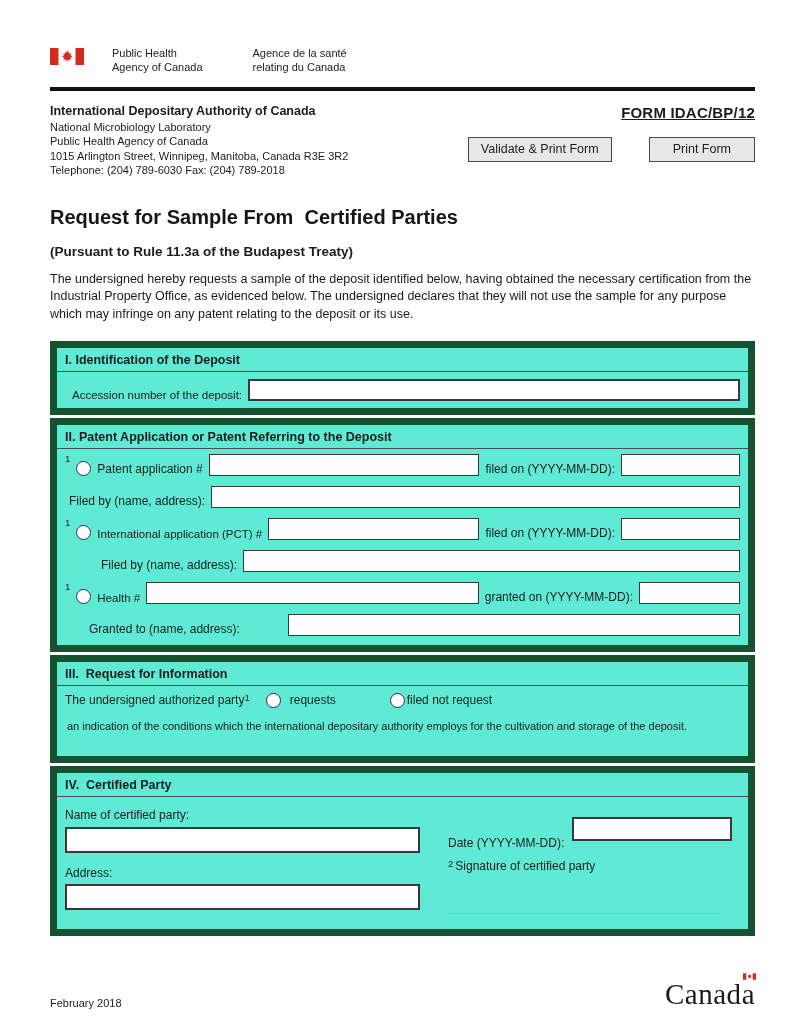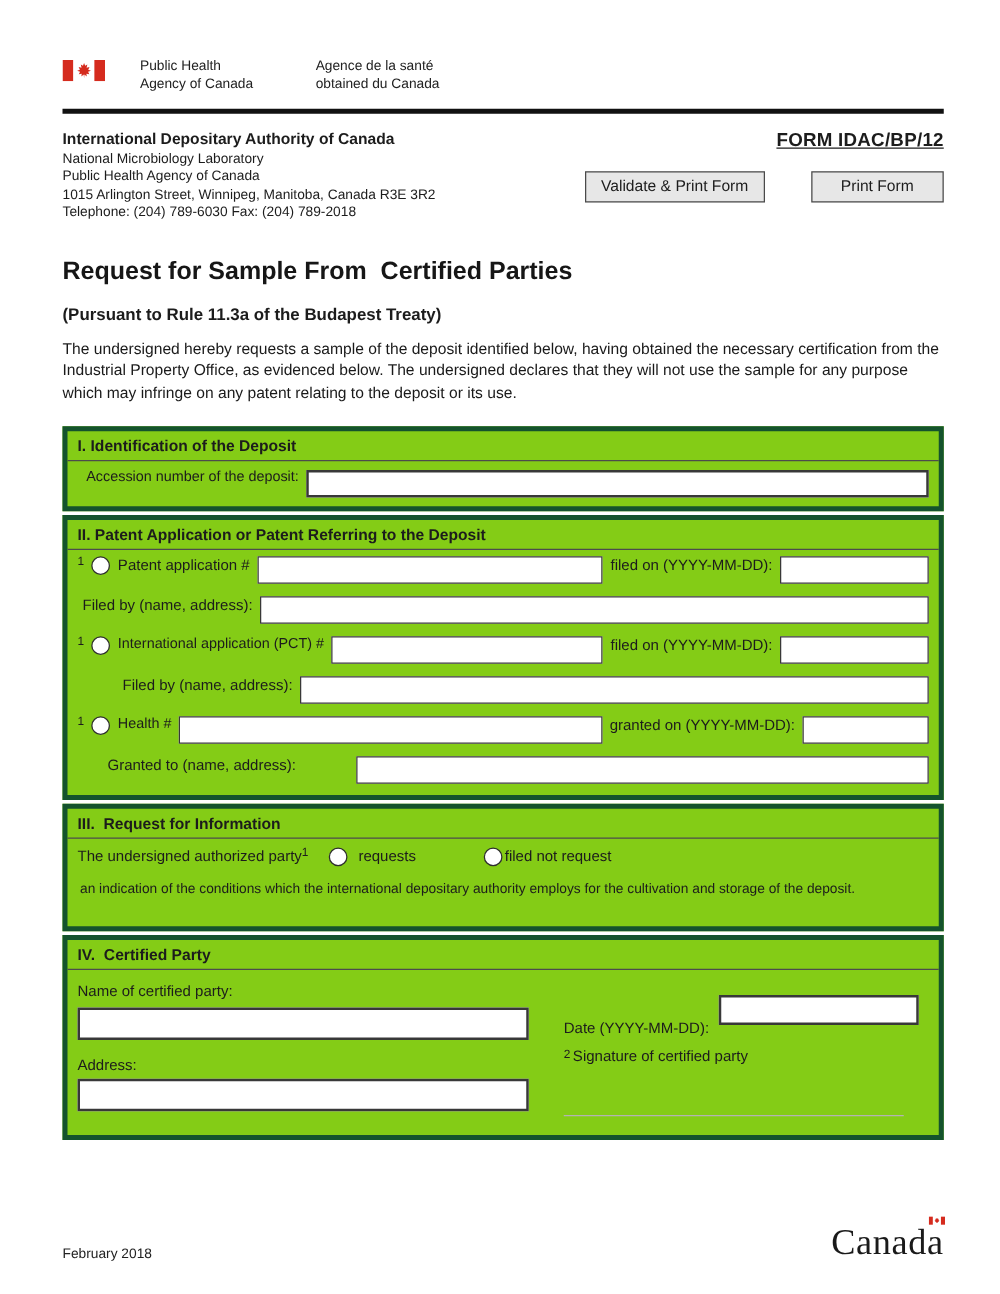--- a/index.html
+++ b/index.html
@@ -26,26 +26,26 @@
     font-family:"Liberation Sans", sans-serif; color:#1c1c1c;
     height:25px; padding:0 13px; cursor:pointer; white-space:nowrap;
   }
   .form-btn.wide { padding:0 12px; }
   .form-btn.narrow { padding:0 23px; }
   
   h1 { font-size:20px; margin-top:28px; white-space:pre-wrap; color:#161616; }
   h2 { font-size:13.5px; margin-top:15px; white-space:pre-wrap; }
   .intro { font-size:12.5px; line-height:1.42; margin:12px 0 17px; color:#1a1a1a; }
   
-  .box { border:4px solid #14532d; margin-bottom:3px; background:#84cc16; }
+  .box { border:7px solid #14532d; margin-bottom:3px; background:#5eead4; }
   .sec-head {
     font-weight:bold; font-size:12.5px; padding:5px 8px 4px;
     border-bottom:1px solid #4c4c4c; white-space:pre-wrap;
   }
-  .frow { display:flex; align-items:flex-start; padding:5px 8px; gap:6px; font-size:12px; }
+  .frow { display:flex; align-items:flex-end; padding:5px 8px; gap:6px; font-size:12px; }
   .frow label { white-space:nowrap; }
   .box-input {
     border:1.5px solid #383838; height:22px; font-size:12px; padding:0 4px;
     font-family:"Liberation Sans", sans-serif; background:#fff;
   }
   .grow { flex:1 1 auto; min-width:0; }
   .sup { font-size:9.5px; align-self:flex-start; position:relative; top:-1px; }
   .radio {
     width:15px; height:15px; border:1.6px solid #2e2e2e; border-radius:50%;
     background:#fff; flex:none; display:inline-block; cursor:pointer;
@@ -96,21 +96,21 @@
       <rect x="0" y="0" width="8.5" height="17" fill="#d52b1e"></rect>
       <rect x="25.5" y="0" width="8.5" height="17" fill="#d52b1e"></rect>
       <path fill="#d52b1e" transform="translate(10,1.2) scale(0.145)" d="M50 8 L56 24 L68 17 L64 34 L80 30 L73 45 L88 51 L72 57 L79 71 L63 67 L65 83 L52 72 L50 93 L48 72 L35 83 L37 67 L21 71 L28 57 L12 51 L27 45 L20 30 L36 34 L32 17 L44 24 Z"></path>
     </svg>
     <div class="dept">
       <div>Public Health</div>
       <div>Agency of Canada</div>
     </div>
     <div class="dept">
       <div>Agence de la santé</div>
-      <div>obtained du Canada</div>
+      <div>relating du Canada</div>
     </div>
   </div>
   <div class="black-rule"></div>
 
   <div class="info-row">
     <div>
       <div class="authority-title">International Depositary Authority of Canada</div>
       <div class="authority-line">National Microbiology Laboratory</div>
       <div class="authority-line">Public Health Agency of Canada</div>
       <div class="authority-line">1015 Arlington Street, Winnipeg, Manitoba, Canada R3E 3R2</div>

